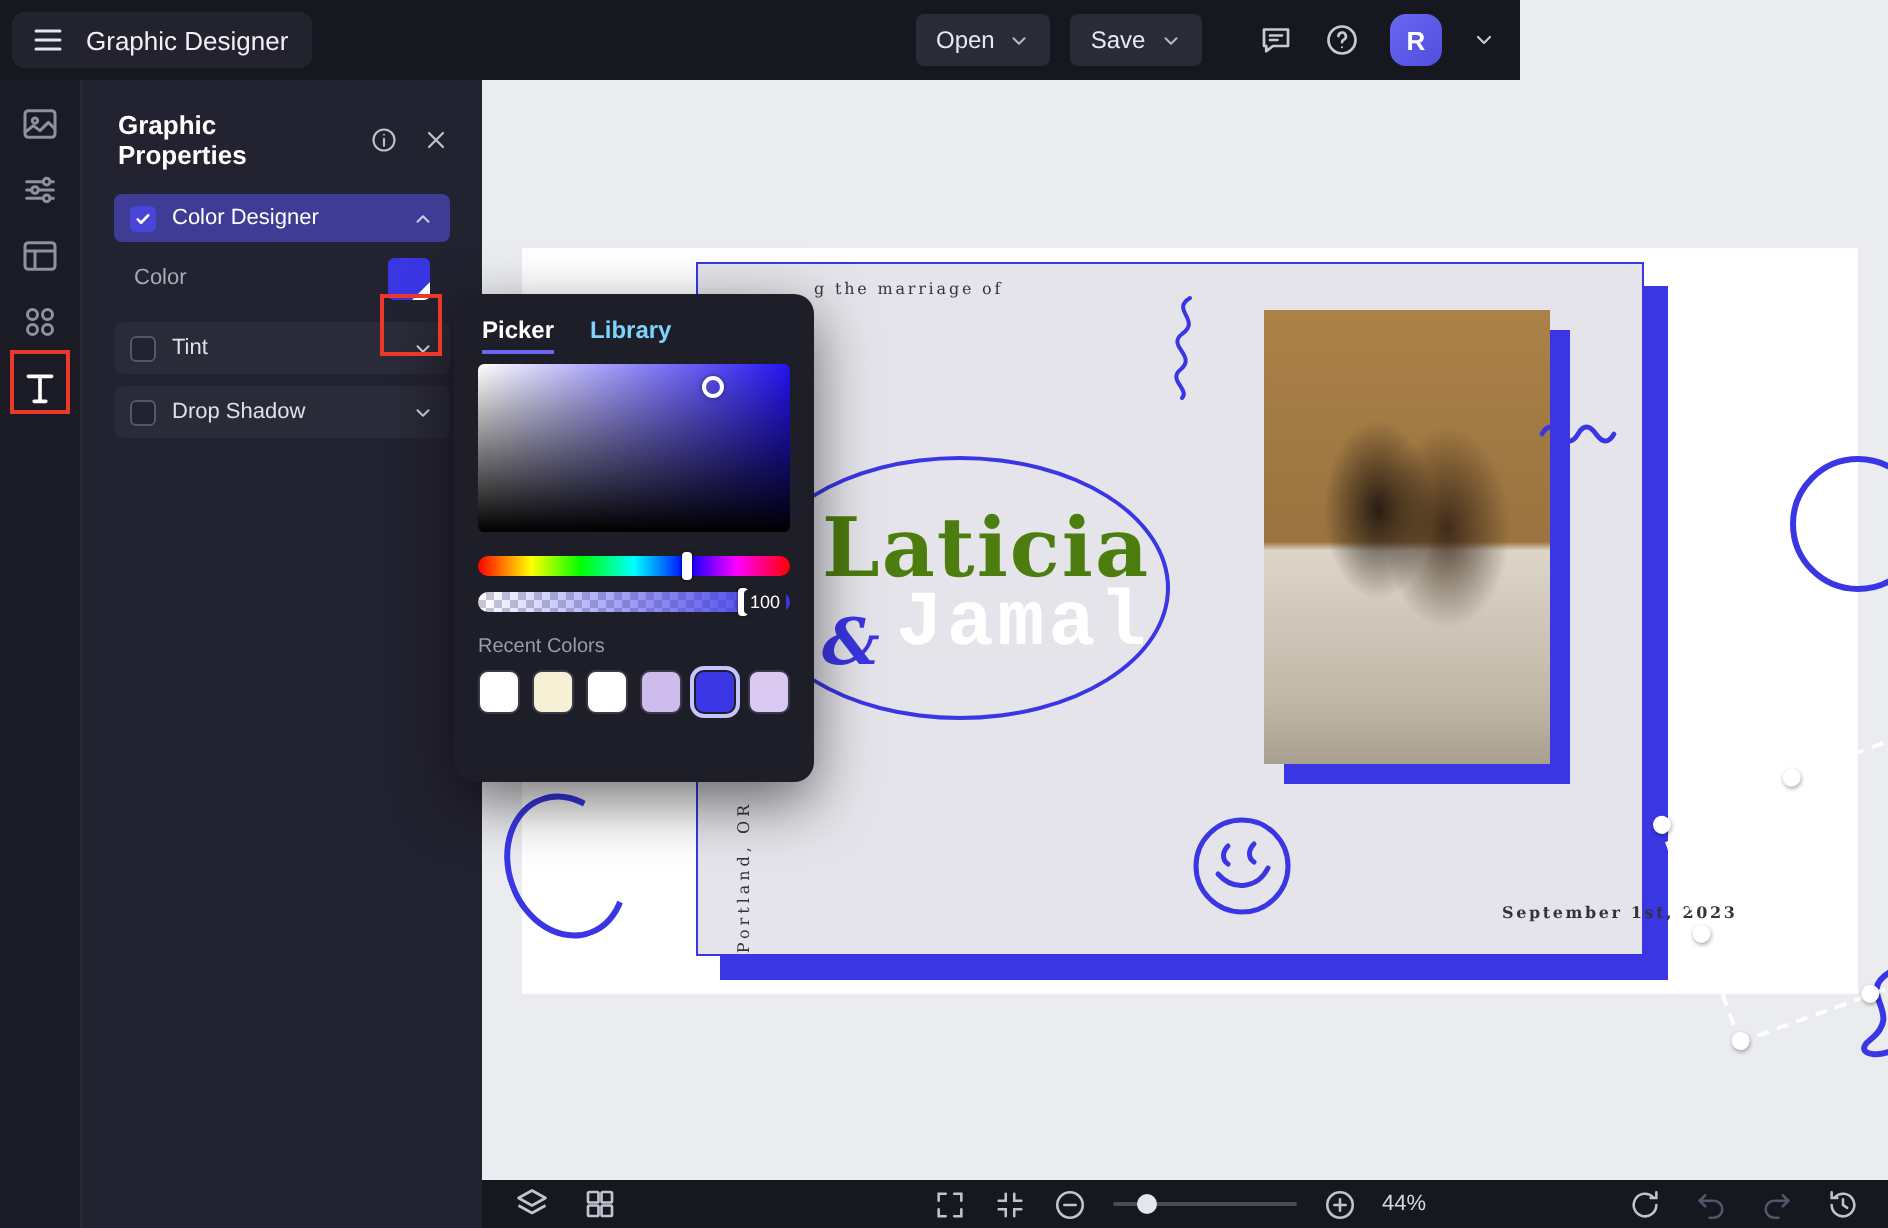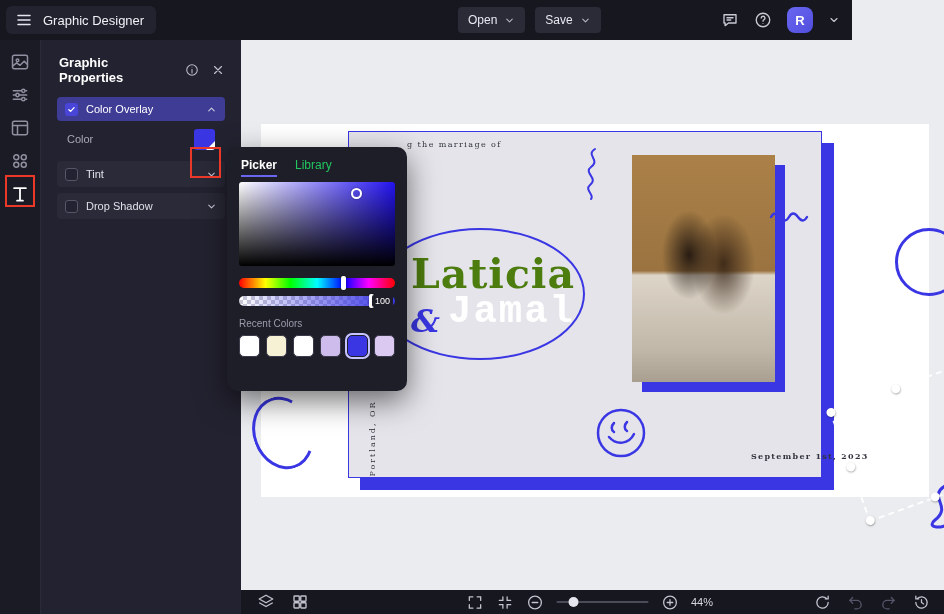--- a/index.html
+++ b/index.html
@@ -6,21 +6,21 @@
   html,body { width: 944px; height: 614px; }
   body {
     position: relative; overflow: hidden;
     background: #ebecf0;
     font-family: "Liberation Sans", sans-serif;
     -webkit-font-smoothing: antialiased;
   }
   svg { display:block; }
 
   
-  .topbar { position:absolute; left:0; top:0; width:852px; height:40px; background:#17171f; display:flex; align-items:center; z-index:30; }
+  .topbar { position:absolute; left:0; top:0; width:760px; height:40px; background:#17171f; display:flex; align-items:center; z-index:30; }
   .tb-left { display:flex; align-items:center; gap:10px; background:#232330; border-radius:6px; padding:5px 12px 5px 9px; margin-left:6px; color:#e6e6ee; }
   .tb-title { font-size:13px; color:#f0f0f5; font-weight:500; }
   .tb-center { position:absolute; left:458px; top:0; height:40px; display:flex; align-items:center; gap:10px; }
   .tb-btn { display:flex; align-items:center; gap:7px; background:#2b2b38; color:#e8e8f0; font-size:12px; padding:6px 10px; border-radius:4px; border:none; cursor:pointer; font-family:inherit; }
   .tb-btn .chev { color:#b9b9c6; }
   .tb-right { margin-left:auto; display:flex; align-items:center; gap:15px; padding-right:12px; color:#c9c9d4; }
   .avatar { width:26px; height:26px; border-radius:8px; background:linear-gradient(135deg,#6a68f2,#4f4ddb); color:#fff; font-size:13px; font-weight:700; display:flex; align-items:center; justify-content:center; }
 
   
   .rail { position:absolute; left:0; top:40px; bottom:0; width:40px; background:#1b1b26; display:flex; flex-direction:column; align-items:center; padding-top:12px; gap:13px; z-index:20; }
@@ -44,21 +44,21 @@
   .sec-label.dim { color:#e0e0ea; }
   .sec-chev { color:#cfcfe0; display:flex; }
   .color-row { display:flex; align-items:center; padding:4px 26px 10px 26px; height:30px; }
   .color-label { font-size:11px; color:#a9a9b8; flex:1; }
   .color-swatch { width:21px; height:21px; background:#3a36e4; border-radius:3px; position:relative; overflow:hidden; cursor:pointer; }
   .color-swatch::after { content:""; position:absolute; right:0; bottom:0; width:0; height:0; border-left:9px solid transparent; border-bottom:9px solid #ffffff; }
 
   
   .picker { position:absolute; left:227px; top:147px; width:180px; height:244px; background:#1e1e29; border-radius:10px; box-shadow:0 10px 30px rgba(0,0,0,.55); z-index:40; }
   .picker-tabs { display:flex; gap:18px; padding:11px 14px 5px; }
-  .ptab { font-size:12px; color:#22c55e; cursor:pointer; padding-bottom:3px; }
+  .ptab { font-size:12px; color:#7dd3fc; cursor:pointer; padding-bottom:3px;font-weight:bold; }
   .ptab.active { color:#ffffff; font-weight:600; border-bottom:2px solid #6a66f0; }
   .hex-row { display:flex; align-items:center; gap:8px; padding:5px 12px 8px; }
   .hex-swatch { width:18px; height:18px; border-radius:4px; background:#3a36e4; flex:none; }
   .hex-text { font-size:11px; color:#ececf4; flex:1; letter-spacing:.3px; }
   .hx-icon { color:#c6c6d2; cursor:pointer; display:flex; }
   .hx-icon.confirm { color:#ffffff; }
   .sv { margin:0 12px; height:84px; border-radius:3px; position:relative;
         background: linear-gradient(to top, #000, rgba(0,0,0,0)), linear-gradient(to right, #fff, #2313f0); }
   .sv-cursor { position:absolute; left:112px; top:6px; width:11px; height:11px; border:2px solid #fff; border-radius:50%; box-shadow:0 0 2px rgba(0,0,0,.5); }
   .hue { margin:12px 12px 0; height:10px; border-radius:5px; position:relative;
@@ -223,21 +223,21 @@
     </span>
   </div>
 
 
   <div class="section-selected">
     <span class="cb-checked">
       <svg viewBox="0 0 24 24" width="9" height="9" fill="none" stroke="#fff" stroke-width="3.4" stroke-linecap="round" stroke-linejoin="round">
           <path d="M5 12.5l4.5 4.5L19 7"></path>
         </svg>
     </span>
-    <span class="sec-label">Color Overlay</span>
+    <span class="sec-label">Color Designer</span>
     <span class="sec-chev">
       <svg viewBox="0 0 24 24" width="11" height="11" fill="none" stroke="currentColor" stroke-width="2.2" stroke-linecap="round" stroke-linejoin="round">
           <path d="M6 15l6-6 6 6"></path>
         </svg>
     </span>
   </div>
 
   <div class="color-row">
     <span class="color-label">Color</span>
     <span class="color-swatch"></span>

